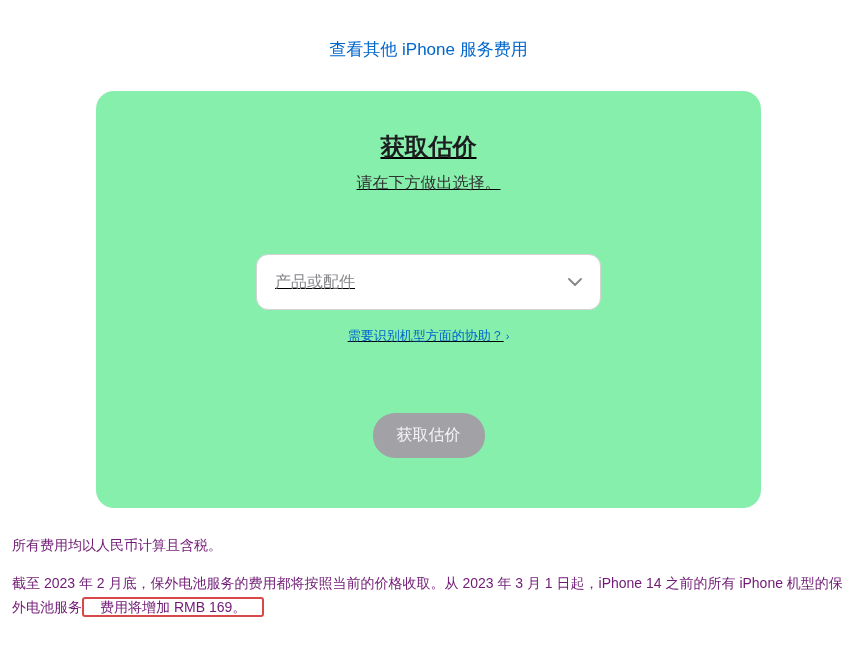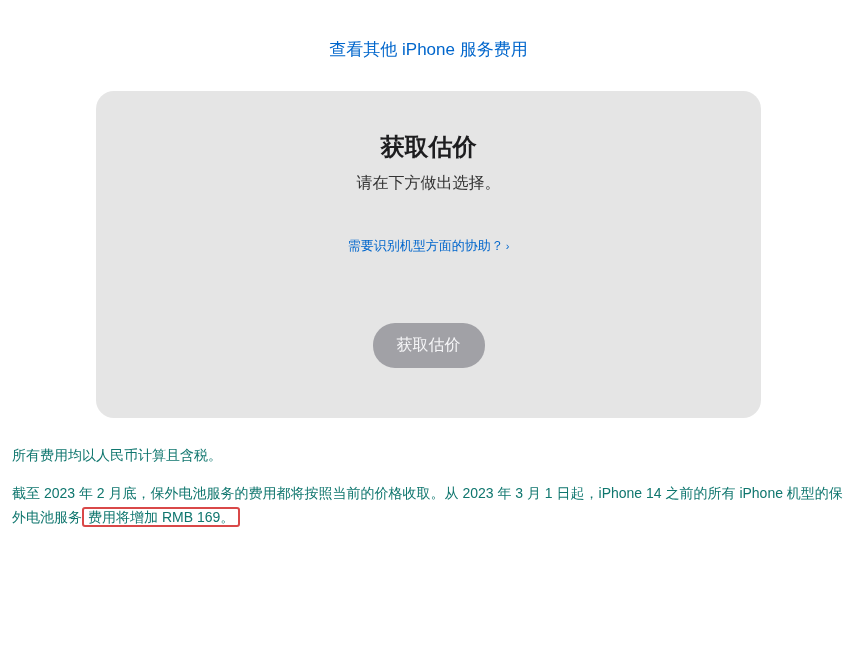--- a/index.html
+++ b/index.html
@@ -25,37 +25,38 @@
     .top-link a {
       color: #0066cc;
       text-decoration: none;
       font-size: 17px;
       text-align: center;
     }
     
     .card {
       width: 665px;
       margin: 0 auto;
-      background: #e5e5e5;
+      background: #86efac;
       border-radius: 18px;
       padding: 40px 50px 50px 50px;
       text-align: center;
+      text-decoration: underline;
     }
     
     .card-title {
       font-size: 24px;
       font-weight: 600;
       color: #1d1d1f;
       margin-bottom: 10px;
     }
     
     .card-subtitle {
       font-size: 16px;
       color: #333;
-      margin-bottom: 48px;
+      margin-bottom: 60px;
     }
     
     .select-wrapper {
       position: relative;
       width: 345px;
       margin: 0 auto 22px auto;
     }
     
     .select-field {
       width: 100%;
@@ -115,42 +116,52 @@
       cursor: pointer;
     }
     
     .footer-text {
       padding: 26px 12px 0 12px;
     }
     
     .footer-text p {
       font-size: 14px;
       line-height: 1.7;
-      color: #0f766e;
+      color: #701a75;
       margin-bottom: 14px;
     }
     
     .highlight-box {
       border: 2px solid #d94848;
       border-radius: 3px;
-      padding: 0px 4px;
+      padding: 0px 16px;
       display: inline;
     }
   </style>
 </head>
 <body>
 
 <div class="top-link">
   <a href="#">查看其他 iPhone 服务费用</a>
 </div>
 
 <div class="card">
   <h2 class="card-title">获取估价</h2>
   <p class="card-subtitle">请在下方做出选择。</p>
   
+  <div class="select-wrapper">
+    <div class="select-field">
+      <span>产品或配件</span>
+      <span class="chevron">
+        <svg width="14" height="8" viewBox="0 0 14 8" fill="none">
+          <path d="M1 1L7 7L13 1" stroke="#86868b" stroke-width="1.8" stroke-linecap="round" stroke-linejoin="round"></path>
+        </svg>
+      </span>
+    </div>
+  </div>
   
   
   <div class="help-link">
     <a href="#">
       <span>需要识别机型方面的协助？</span><span class="chev-right">›</span>
     </a>
   </div>
   
   <button class="submit-btn">获取估价</button>
 </div>

